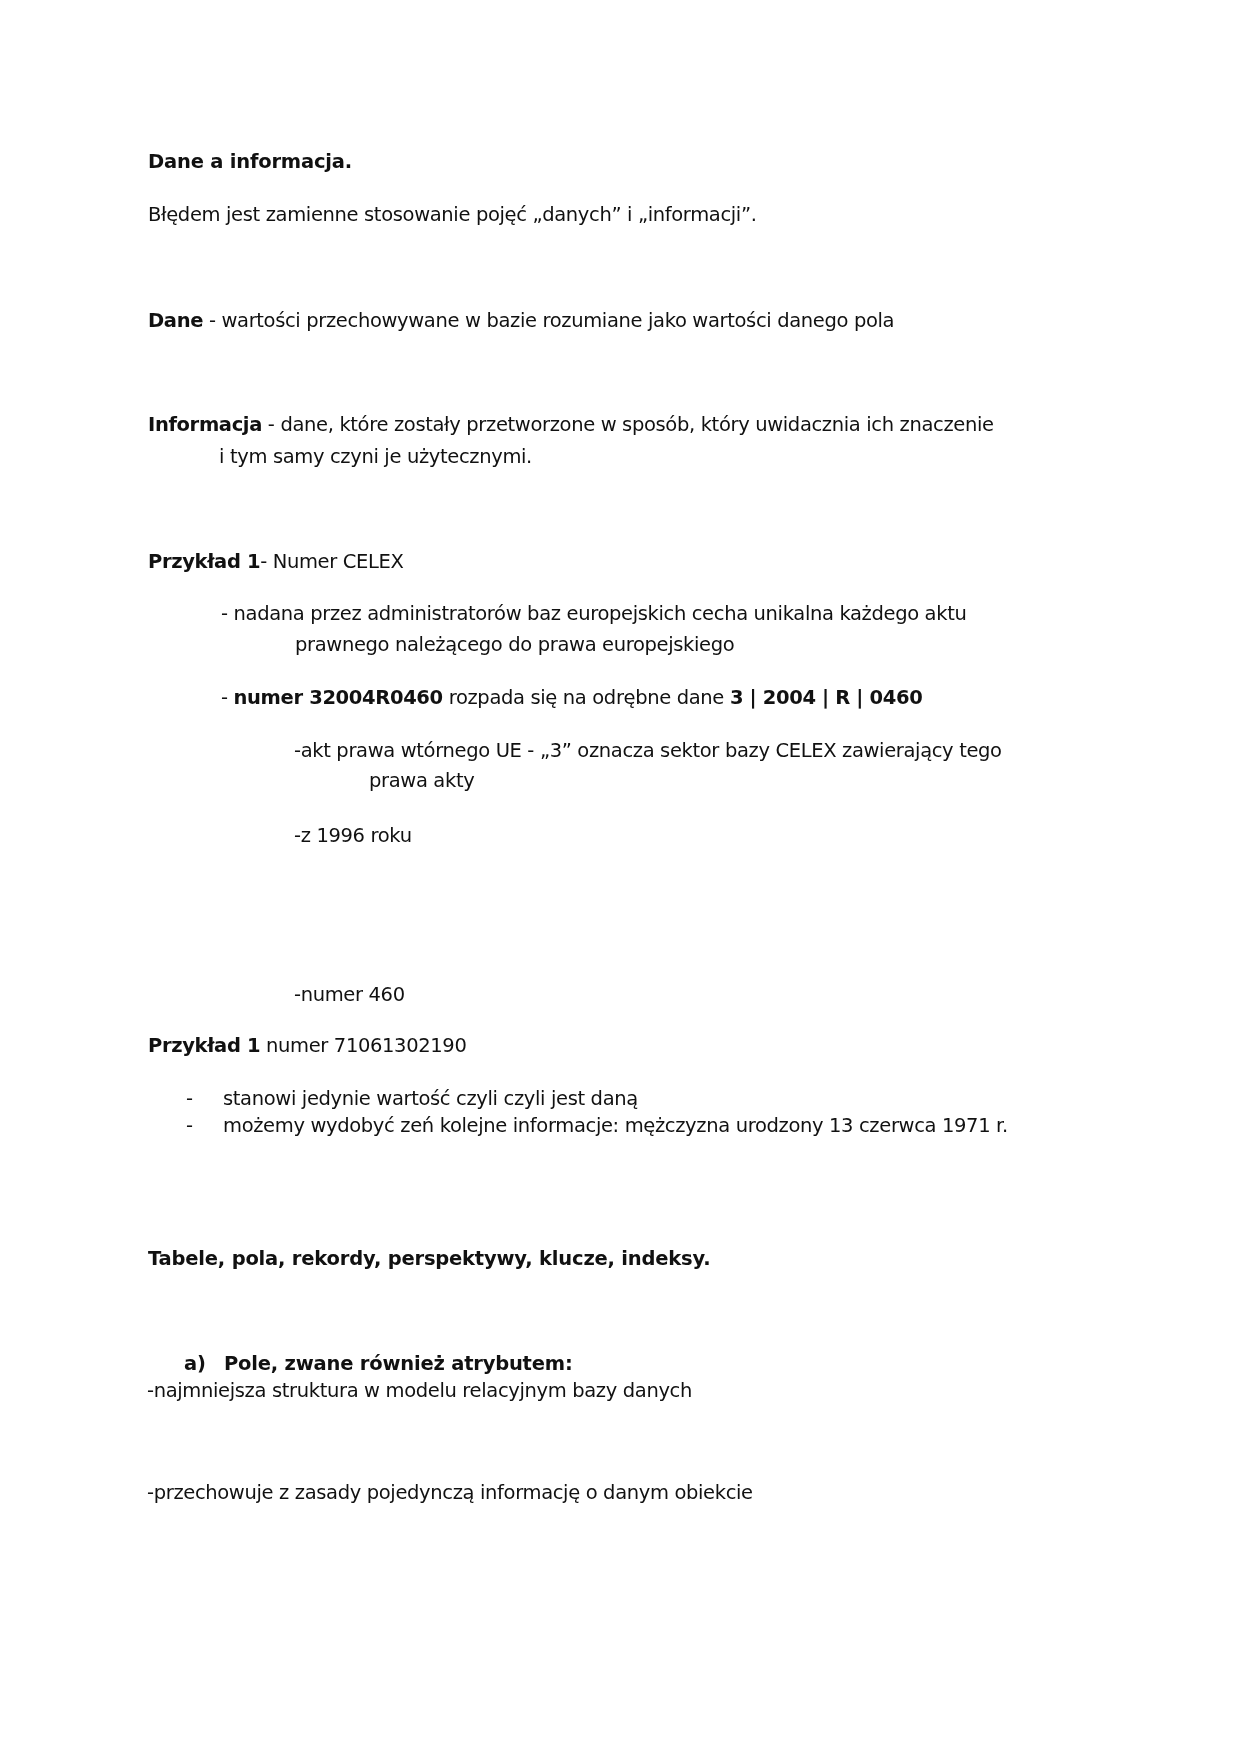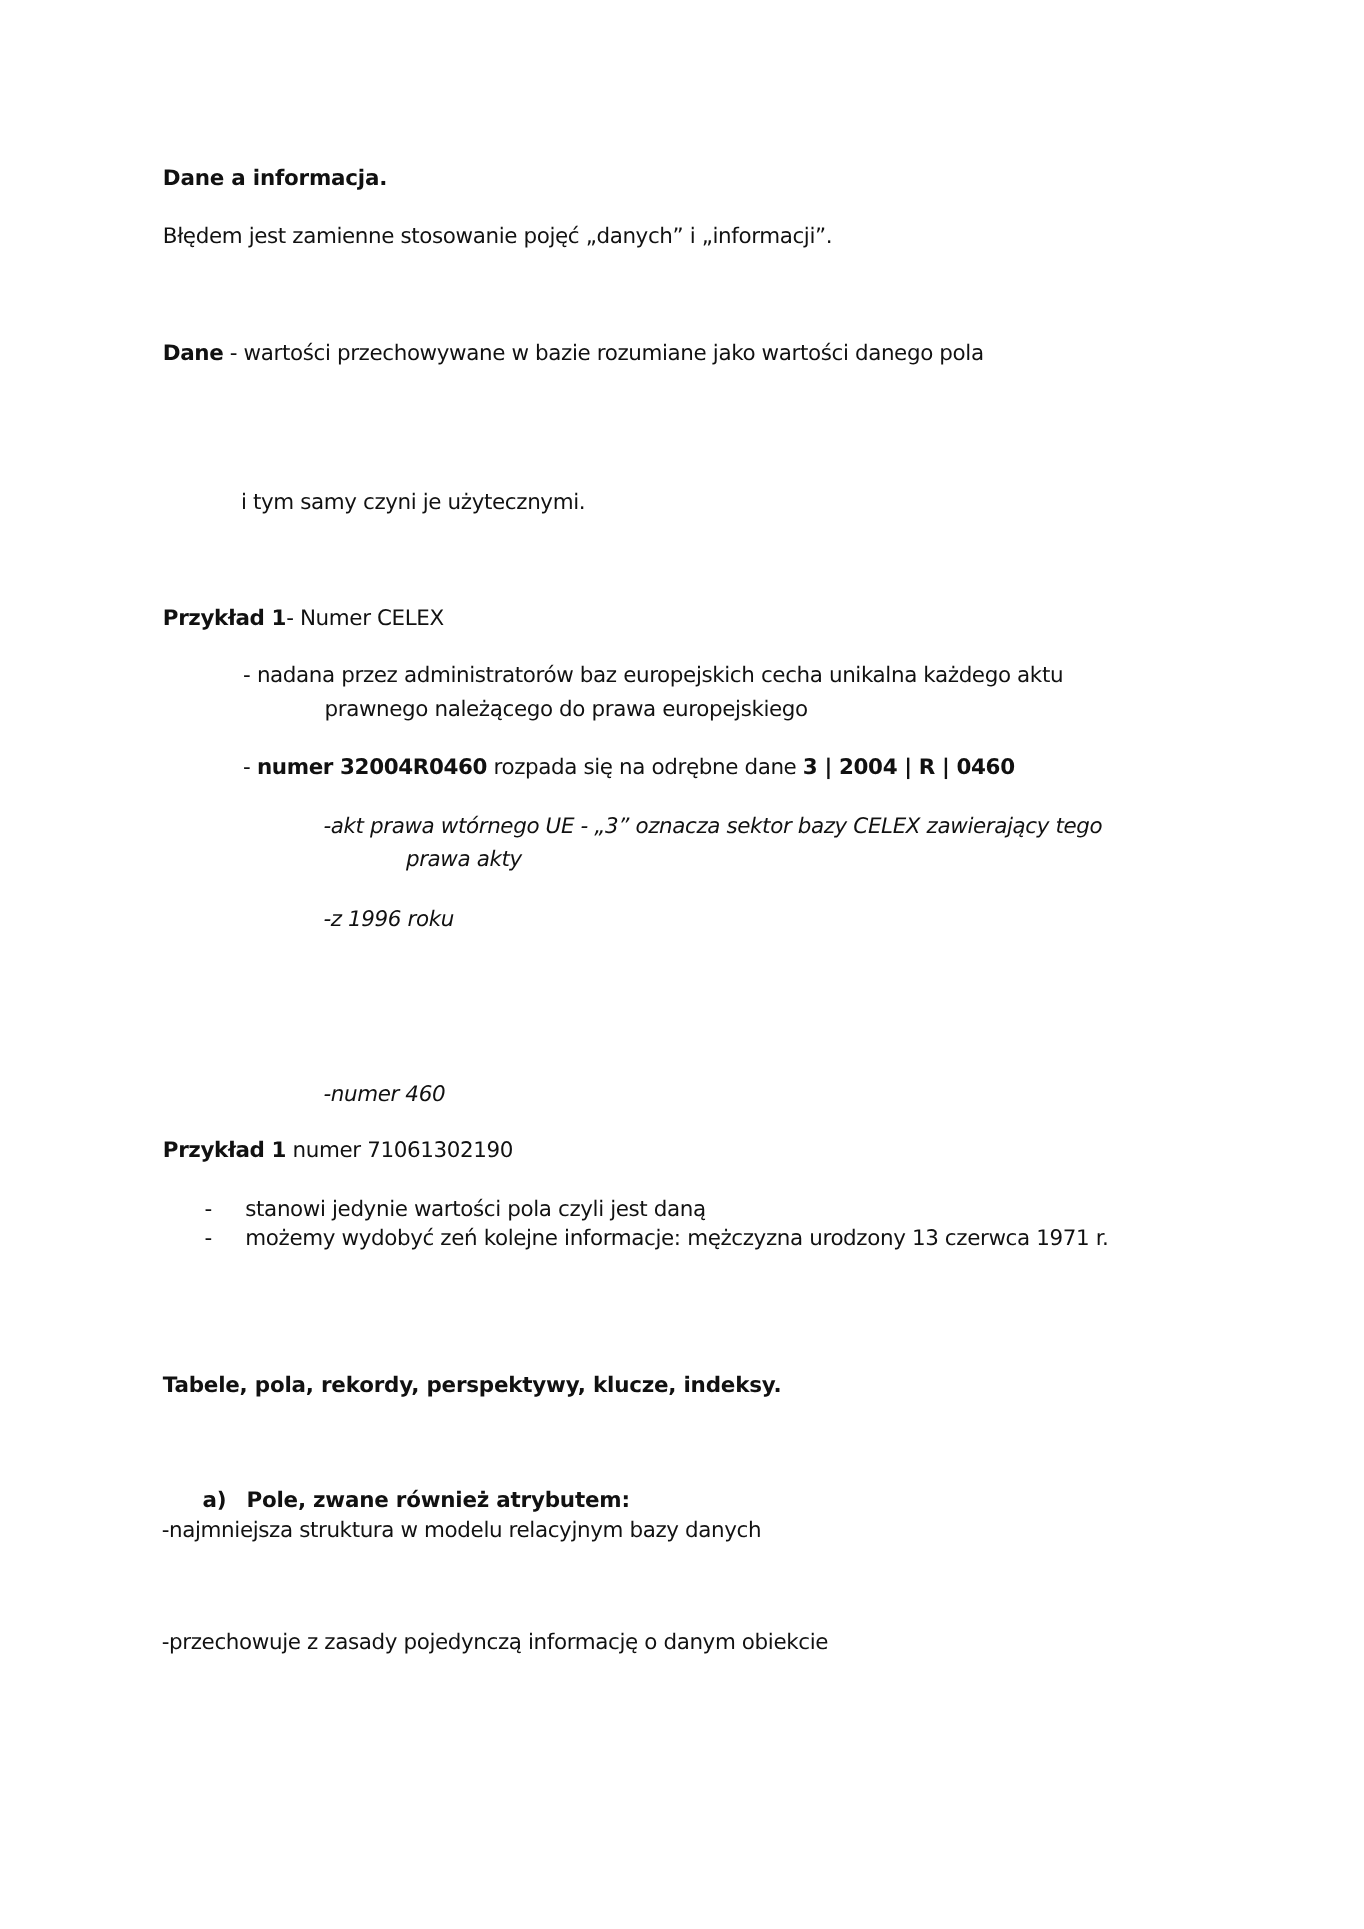--- a/index.html
+++ b/index.html
@@ -23,36 +23,39 @@
       background: #ffffff;
     }
     .line {
       position: absolute;
       white-space: nowrap;
       font-size: 19.5px;
       line-height: 24px;
       letter-spacing: -0.35px;
     }
     .b { font-weight: bold; }
-    .i { font-style: italic; }
+    .i { }
     .h { font-weight: bold; font-size: 19.5px; letter-spacing: -0.2px; }
   </style>
 </head>
 <body>
 
 <div class="page">
 
   <div class="line h" style="left:148px; top:150px;">Dane a informacja.</div>
 
   <div class="line" style="left:148px; top:309px;">
     <span class="b">Dane</span><span> - wartości przechowywane w bazie rozumiane jako wartości danego pola</span>
   </div>
 
   <div class="line" style="left:148px; top:203px;">Błędem jest zamienne stosowanie pojęć „danych” i „informacji”.</div>
 
+  <div class="line" style="left:148px; top:413px;">
+    <span class="b">Informacja</span><span> - dane, które zostały przetworzone w sposób, który uwidacznia ich znaczenie</span>
+  </div>
   <div class="line" style="left:219px; top:445px;text-align:center;">i tym samy czyni je użytecznymi.</div>
 
   <div class="line" style="left:148px; top:550px;">
     <span class="b">Przykład 1</span><span>- Numer CELEX</span>
   </div>
 
   <div class="line" style="left:295px; top:633px;">prawnego należącego do prawa europejskiego</div>
   <div class="line" style="left:221px; top:602px;">- nadana przez administratorów baz europejskich cecha unikalna każdego aktu</div>
 
   <div class="line" style="left:221px; top:686px;">
@@ -65,21 +68,21 @@
   <div class="line i" style="left:294px; top:824px;">-z 1996 roku</div>
 
 
   <div class="line i" style="left:294px; top:983px;text-align:center;">-numer 460</div>
 
   <div class="line" style="left:148px; top:1034px;">
     <span class="b">Przykład 1</span><span> numer 71061302190</span>
   </div>
 
   <div class="line" style="left:186px; top:1087px;">-</div>
-  <div class="line" style="left:223px; top:1087px;">stanowi jedynie wartości pola czyli jest daną</div>
+  <div class="line" style="left:223px; top:1087px;">stanowi jedynie wartość czyli czyli jest daną</div>
 
   <div class="line" style="left:186px; top:1114px;">-</div>
   <div class="line" style="left:223px; top:1114px;">możemy wydobyć zeń kolejne informacje: mężczyzna urodzony 13 czerwca 1971 r.</div>
 
   <div class="line h" style="left:148px; top:1247px;">Tabele, pola, rekordy, perspektywy, klucze, indeksy.</div>
 
   <div class="line h" style="left:184px; top:1352px;">a)</div>
   <div class="line h" style="left:224px; top:1352px;">Pole, zwane również atrybutem:</div>
 
   <div class="line" style="left:147px; top:1379px;">-najmniejsza struktura w modelu relacyjnym bazy danych</div>

